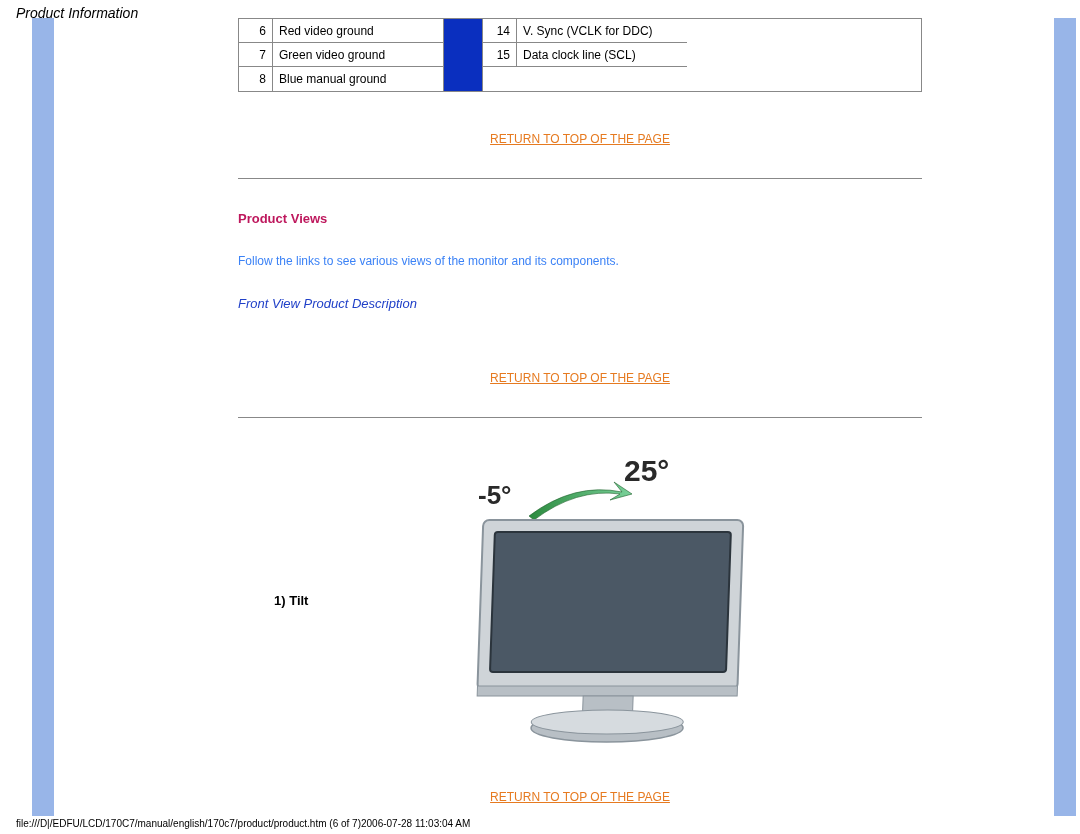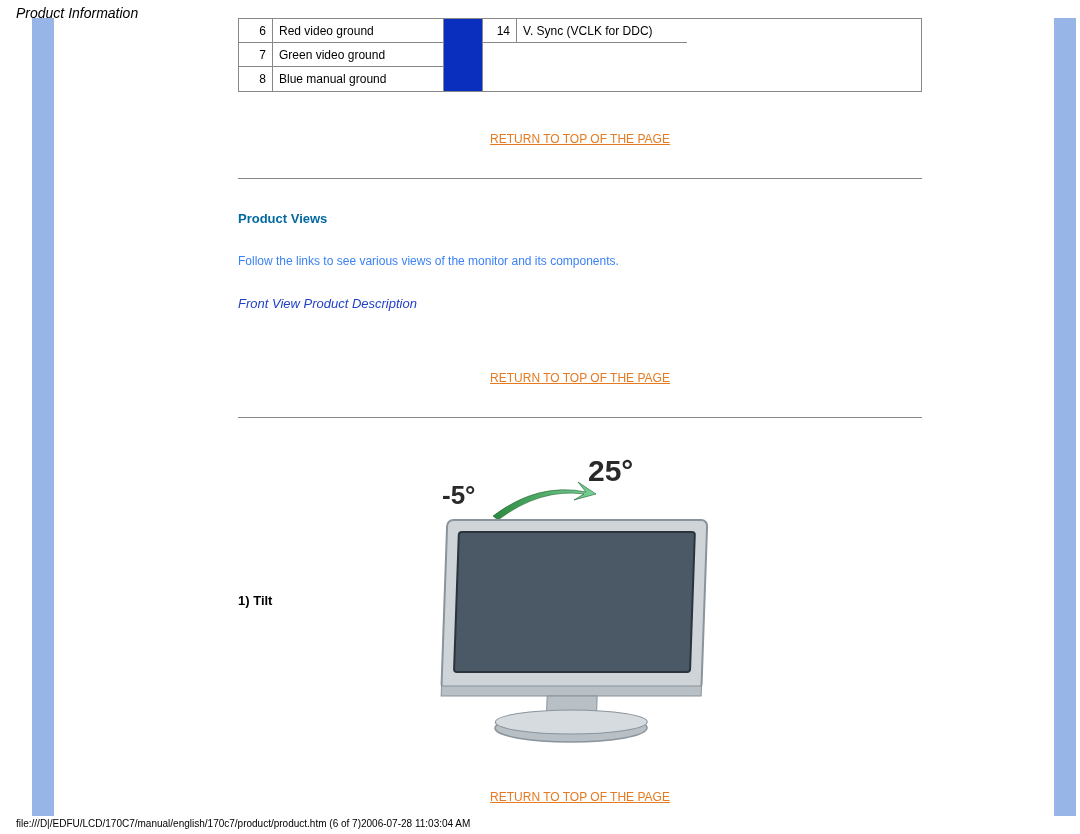--- a/index.html
+++ b/index.html
@@ -11,25 +11,25 @@
   .pin-table { display: flex; border: 1px solid #888; }
   .pin-col { display: flex; flex-direction: column; }
   .pin-row { display: flex; height: 24px; border-bottom: 1px solid #888; }
   .pin-row:last-child { border-bottom: none; }
   .pin-num { width: 34px; display: flex; align-items: center; justify-content: flex-end; padding-right: 6px; border-right: 1px solid #888; }
   .pin-desc { width: 170px; display: flex; align-items: center; padding-left: 6px; }
   .conn-block { width: 40px; background: #0a2fbf; border-left: 1px solid #888; border-right: 1px solid #888; }
   .col-right .pin-row:last-child { border-bottom: 1px solid #888; }
   .return-link { color: #e67a20; text-align: center; font-size: 12px; cursor: pointer; text-decoration: underline; }
   .hr { border: none; border-top: 1px solid #888; margin: 32px 0; }
-  .section-head { color: #0369a1; font-weight: bold; font-size: 13px; }
+  .section-head { color: #be185d; font-weight: bold; font-size: 13px; }
   .body-text { font-size: 12px; color: #3b82f6; }
   .link-blue { color: #2040c8; font-size: 13px; cursor: pointer; font-style: italic; }
   .tilt-row { display: flex; align-items: center; margin-top: 20px; }
-  .tilt-label { font-weight: bold; font-size: 13px; width: 120px; }
+  .tilt-label { font-weight: bold; font-size: 13px; width: 120px; margin-left: 36px; }
   .monitor-img { width: 360px; height: 300px; position: relative; margin-left: 60px; }
   .angle-neg { position: absolute; top: 30px; left: 24px; font-size: 26px; font-weight: bold; color: #2a2a2a; }
   .angle-pos { position: absolute; top: 4px; left: 170px; font-size: 30px; font-weight: bold; color: #2a2a2a; }
   .arrow-svg { position: absolute; top: 30px; left: 70px; }
   .monitor-svg { position: absolute; top: 50px; left: 0; }
   .footer { position: absolute; bottom: 5px; left: 16px; font-size: 10px; color: #000; }
   .sp-28 { height: 28px; }
   .sp-60 { height: 60px; }
   .sp-40 { height: 40px; }
 </style>
@@ -55,20 +55,24 @@
       <div class="pin-row">
         <div class="pin-num">8</div>
         <div class="pin-desc">Blue manual ground</div>
       </div>
     </div>
     <div class="conn-block"></div>
     <div class="pin-col col-right">
       <div class="pin-row">
         <div class="pin-num">14</div>
         <div class="pin-desc">V. Sync (VCLK for DDC)</div>
+      </div>
+      <div class="pin-row">
+        <div class="pin-num">15</div>
+        <div class="pin-desc">Data clock line (SCL)</div>
       </div>
     </div>
   </div>
 
   <div class="sp-40"></div>
   <div class="return-link">RETURN TO TOP OF THE PAGE</div>
   <hr class="hr">
 
   <div class="section-head">Product Views</div>
   <div class="sp-28"></div>

